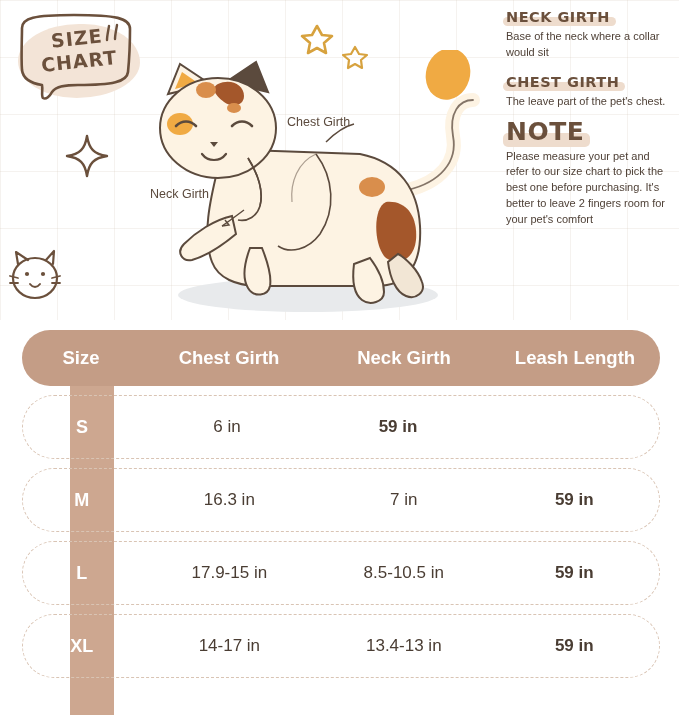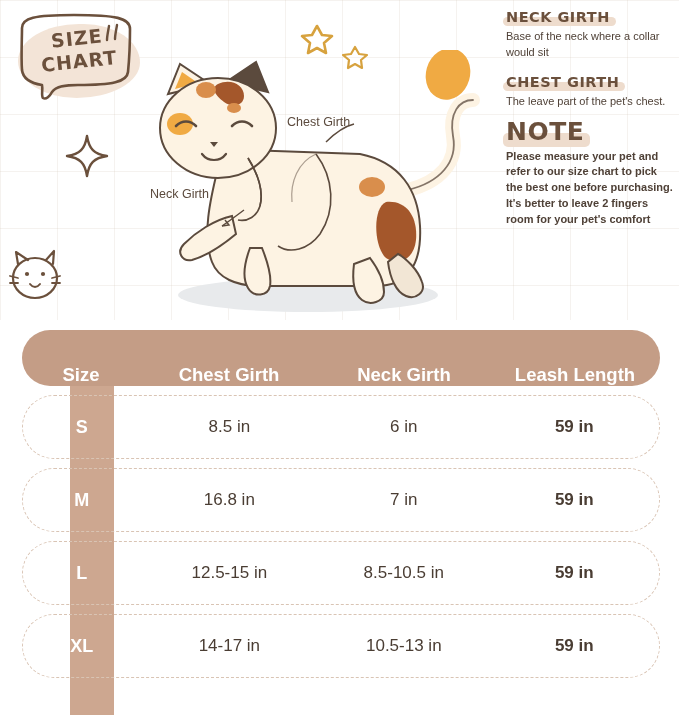--- a/index.html
+++ b/index.html
@@ -95,37 +95,37 @@
   }
   .hl span.t { position: relative; z-index: 1; }
   .h-small { font-size: 14.5px; }
   .h-note { font-size: 25px; }
   .info-body {
     font-size: 11px;
     line-height: 15.5px;
     color: #4f4137;
     margin-top: 3px;
   }
-  .note-body { line-height: 15.8px; font-weight: bold; }
+  .note-body { line-height: 15.8px; }
 
   
   .face-doodle { position: absolute; left: 8px; top: 248px; }
 
   
   .table-wrap {
     position: absolute;
     left: 22px; top: 330px;
     width: 638px;
   }
   .thead {
     height: 56px;
     background: #c49d86;
     border-radius: 28px;
     display: flex;
-    align-items: flex-end;
+    align-items: center;
     color: #ffffff;
   }
   .thead .c {
     font-size: 18.5px;
     font-weight: bold;
     text-align: center;
   }
   .c-size   { width: 118px; }
   .c-chest  { width: 178px; }
   .c-neck   { width: 172px; }
@@ -292,39 +292,38 @@
 
   <div class="thead">
     <div class="c c-size">Size</div>
     <div class="c c-chest">Chest Girth</div>
     <div class="c c-neck">Neck Girth</div>
     <div class="c c-leash">Leash Length</div>
   </div>
 
   <div class="trow">
     <div class="c c-size">S</div>
-    <div class="c c-chest">8.5 in</div>
     <div class="c c-neck">6 in</div>
     <div class="c c-leash">59 in</div>
   </div>
 
   <div class="trow">
     <div class="c c-size">M</div>
-    <div class="c c-chest">16.8 in</div>
+    <div class="c c-chest">16.3 in</div>
     <div class="c c-neck">7 in</div>
     <div class="c c-leash">59 in</div>
   </div>
 
   <div class="trow">
     <div class="c c-size">L</div>
-    <div class="c c-chest">12.5-15 in</div>
+    <div class="c c-chest">17.9-15 in</div>
     <div class="c c-neck">8.5-10.5 in</div>
     <div class="c c-leash">59 in</div>
   </div>
 
   <div class="trow">
     <div class="c c-size">XL</div>
     <div class="c c-chest">14-17 in</div>
-    <div class="c c-neck">10.5-13 in</div>
+    <div class="c c-neck">13.4-13 in</div>
     <div class="c c-leash">59 in</div>
   </div>
 
 </div>
 
 </body></html>

